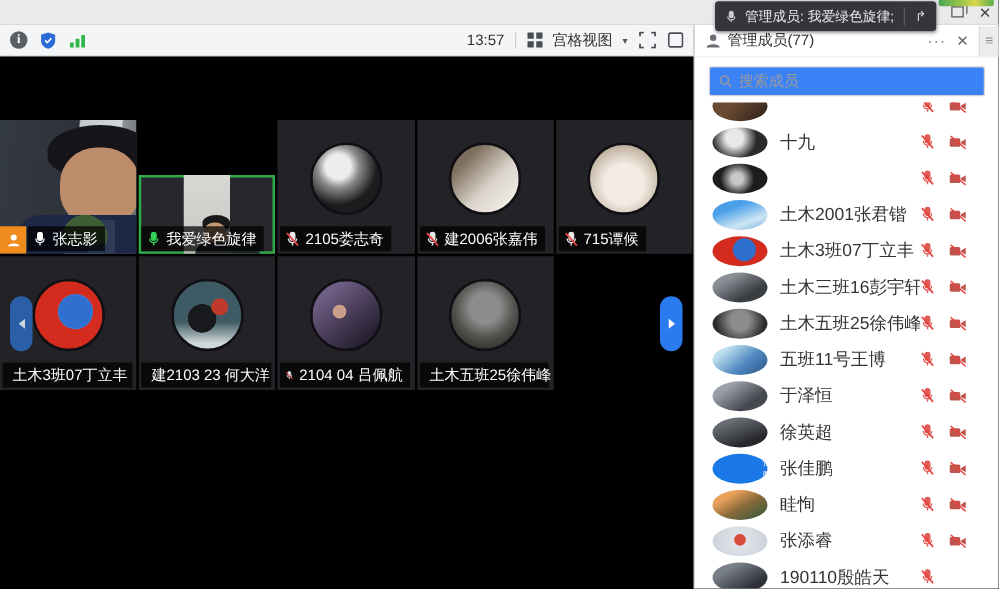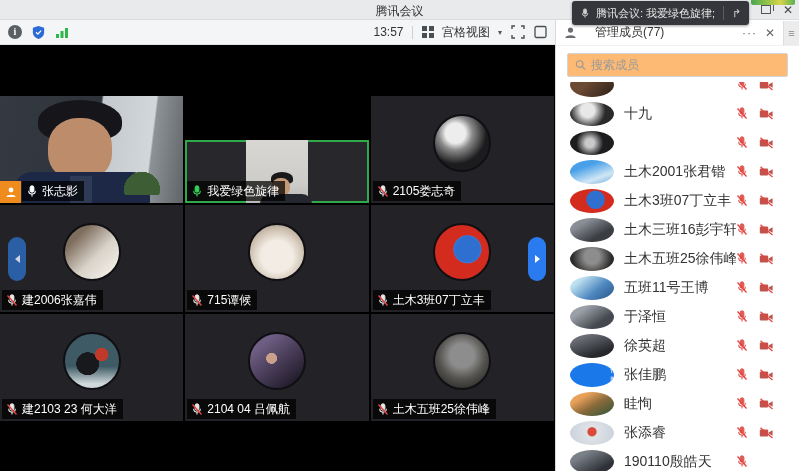--- a/index.html
+++ b/index.html
@@ -27,21 +27,21 @@
   .tb-right { margin-left:auto; display:flex; align-items:center; gap:9px; }
   .tb-time { font-size:12px; color:#333; }
   .tb-sep { width:1px; height:13px; background:#d0d0d0; }
   .viewbtn { display:flex; align-items:center; gap:8px; font-size:12px; color:#333; }
   .grid-glyph { display:grid; grid-template-columns:5px 5px; grid-template-rows:5px 5px; gap:1.5px; }
   .grid-glyph i { background:#4a4d52; }
   .caret { font-size:8px; color:#555; }
 
   
   .video-area { position:absolute; left:0; top:45px; width:555px; height:426px; background:#000; }
-  .vgrid { display:grid; grid-template-columns:repeat(3,1fr); grid-template-rows:107px 107px 107px; gap:2px; padding-top:51px; width:554px; }
+  .vgrid { display:grid; grid-template-columns:repeat(5,1fr); grid-template-rows:107px 107px 107px; gap:2px; padding-top:51px; width:554px; }
   .tile { position:relative; background:#232327; overflow:hidden; }
   .tile.active { outline:2px solid #2faa4a; outline-offset:-2px;margin-top:44px; }
 
   
   .v1 { background:linear-gradient(97deg,#343a42 0%,#2e333a 52%,#c3c8cc 53%,#d3d7da 80%,#8d9296 81%,#5f6468 100%); }
   .v1 .hair { position:absolute; left:38px; top:4px; width:84px; height:42px; background:#15151a; border-radius:50% 50% 40% 40%; }
   .v1 .face { position:absolute; left:48px; top:22px; width:64px; height:62px; background:#bd8c6b; border-radius:46% 46% 42% 42%; }
   .v1 .suit { position:absolute; left:14px; top:76px; width:136px; height:40px; background:#1d2746; border-radius:18px 18px 0 0; }
   .v1 .shirt { position:absolute; left:70px; top:80px; width:22px; height:30px; background:#2e3a56; }
   .v1 .plant { position:absolute; right:18px; bottom:8px; width:46px; height:28px; background:radial-gradient(ellipse at 50% 80%,#3d5e35 55%,transparent 56%); }
@@ -61,27 +61,27 @@
 
   .pag { position:absolute; width:18px; height:44px; border-radius:9px; top:192px; display:flex; align-items:center; justify-content:center; }
   .pag-left { left:8px; background:#2a5fa6; }
   .pag-right { left:528px; background:#2b7bf0; }
   .tri-l { width:0; height:0; border-top:4px solid transparent; border-bottom:4px solid transparent; border-right:5px solid #cfd6e0; }
   .tri-r { width:0; height:0; border-top:4px solid transparent; border-bottom:4px solid transparent; border-left:5px solid #fff; }
 
   
   .panel { position:absolute; left:555px; top:20px; width:244px; height:451px; background:#fff; border-left:1px solid #d9d9d9; }
   .panel-header { height:26px; display:flex; align-items:center; padding:0 8px; border-bottom:1px solid #f0f0f0; }
-  .panel-title { font-size:12px; color:#333; margin-left:18px; }
+  .panel-title { font-size:12px; color:#333; margin-left:5px; }
   .ph-right { margin-left:auto; display:flex; align-items:center; gap:8px; }
   .ph-more { font-size:12px; color:#666; letter-spacing:1px; }
   .ph-close { font-size:12px; color:#666; }
   .ph-menu { width:16px; height:24px; background:#ececec; border-left:1px solid #ddd; margin-right:-8px; display:flex; align-items:center; justify-content:center; font-size:11px; color:#888; }
 
-  .searchbox { margin:7px 11px 4px 11px; height:24px; border:1px solid #d4d4d4; border-radius:2px; display:flex; align-items:center; padding:0 7px; gap:5px; background:#fdba74; }
+  .searchbox { margin:7px 11px 4px 11px; height:24px; border:1px solid #d4d4d4; border-radius:2px; display:flex; align-items:center; padding:0 7px; gap:5px; background:#3b82f6; }
   .searchbox input { border:none; outline:none; font-size:12px; color:#333; width:100%; background:transparent; }
   .searchbox input::placeholder { color:#9a9a9a; }
 
   .mlist { position:absolute; left:0; right:0; top:62px; bottom:0; overflow:hidden; }
   .mrow { height:29px; display:flex; align-items:center; padding:0 25px 0 14px; }
   .mrow.partial { margin-top:-12px; }
   .m-avatar { width:24px; height:24px; border-radius:50%; flex:none; display:flex; align-items:center; justify-content:center; color:#fff; font-size:8px; letter-spacing:0; overflow:hidden;padding-left:44px; }
   .m-name { font-size:14px; color:#333; margin-left:10px; white-space:nowrap; overflow:hidden; }
   .m-icons { margin-left:auto; display:flex; align-items:center; gap:11px; }
   .hide { visibility:hidden; }
@@ -100,35 +100,34 @@
       <line x1="6" y1="9.3" x2="6" y2="11.4" stroke-width="1.1"></line>
     </g>
     <g id="cam-shape">
       <rect x="0.8" y="2.6" width="8.4" height="6.8" rx="1.2"></rect>
       <path d="M9.6 5.6 L13.6 3.2 V8.8 L9.6 6.4 Z"></path>
     </g>
   </defs>
 </svg>
 
 <div class="titlebar">
-  <div class="title">腾讯会议</div>
   <div class="win-restore"></div>
   <div class="win-close">✕</div>
 </div>
 <div class="green-strip"></div>
 
 <div class="speak-toast">
   <svg width="10" height="13" viewBox="0 0 12 12">
     <g fill="#cfcfcf" stroke="#cfcfcf">
         <rect x="4.1" y="0.5" width="3.8" height="6.2" rx="1.9"></rect>
         <path d="M2.7 5.6a3.3 3.3 0 0 0 6.6 0" fill="none" stroke-width="1.1"></path>
         <line x1="6" y1="9" x2="6" y2="11" stroke-width="1.1"></line>
       </g>
   </svg>
-  <span class="txt">腾讯会议: 我爱绿色旋律;</span>
+  <span class="txt">管理成员: 我爱绿色旋律;</span>
   <span class="div"></span>
   <span class="toast-arrow">↰</span>
 </div>
 
 <div class="toolbar">
   <div class="tb-left">
     <div class="icon-info">i</div>
     <svg width="15" height="15" viewBox="0 0 16 16">
       <path d="M8 1 L14 3 V8 C14 11.5 11.5 13.8 8 15 C4.5 13.8 2 11.5 2 8 V3 Z" fill="#2b6bd7"></path>
       <path d="M5.4 7.8 L7.3 9.7 L10.8 6" stroke="#fff" stroke-width="1.4" fill="none"></path>

